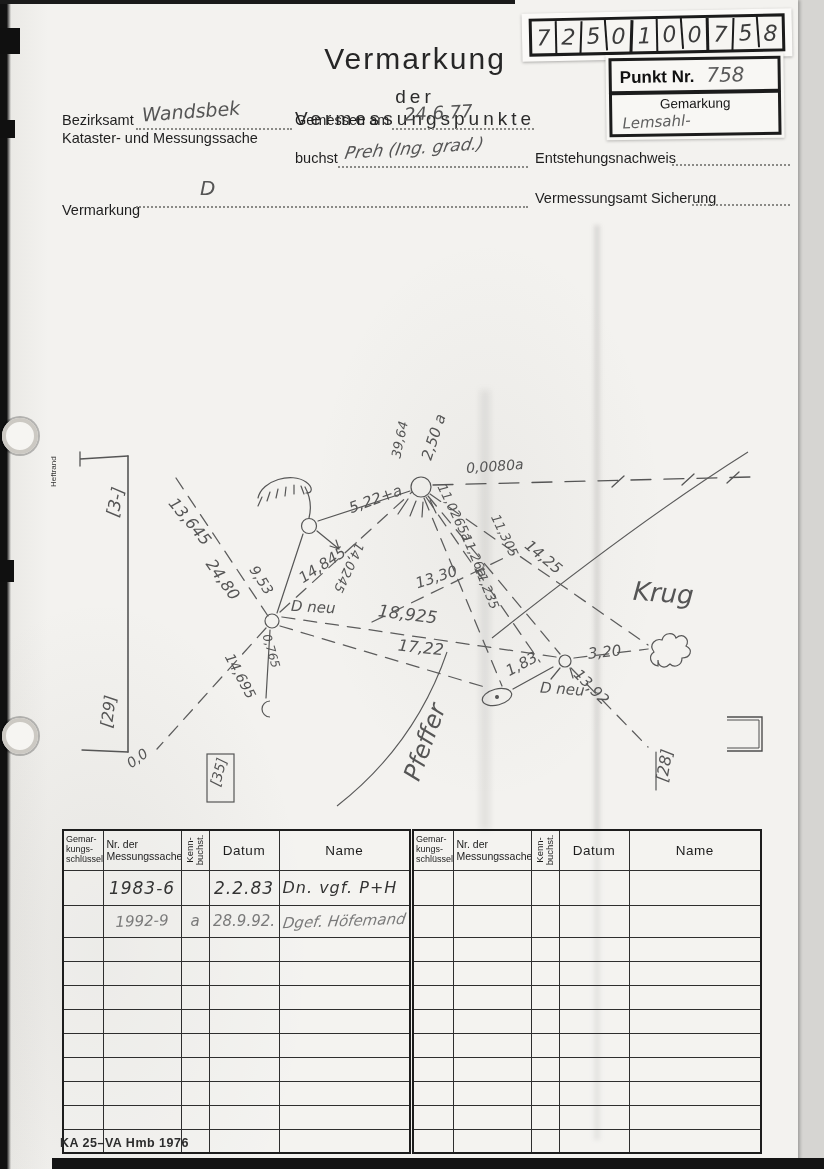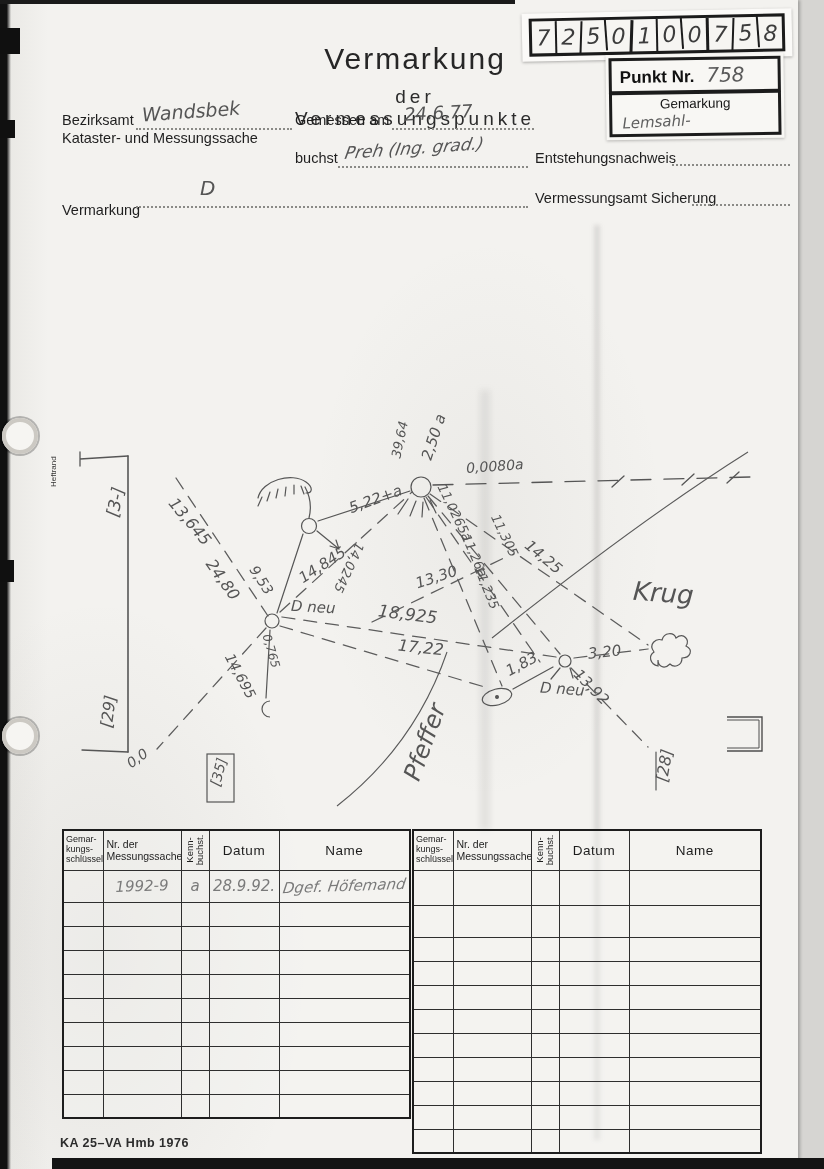--- a/index.html
+++ b/index.html
@@ -249,20 +249,27 @@
     </th>
     <th class="h-kenn">
       <div class="rot">
             <span style="display:block">Kenn-</span>
             <span style="display:block">buchst.</span>
           </div>
     </th>
     <th class="h-dat">Datum</th>
     <th class="h-name">Name</th>
   </tr>
+  <tr style="height:35px">
+    <td class="c"></td>
+    <td class="c hw r0">1983-6</td>
+    <td class="c hw r0"></td>
+    <td class="c hw r0">2.2.83</td>
+    <td class="hw r0" style="font-size:16px">Dn. vgf. P+H</td>
+  </tr>
   <tr style="height:32px">
     <td class="c"></td>
     <td class="c hw r1" style="transform:rotate(-2deg)">1992-9</td>
     <td class="c hw r1">a</td>
     <td class="c hw r1">28.9.92.</td>
     <td class="hw r1"><span class="sig">Dgef. Höfemand</span></td>
   </tr>
   <tr style="height:24px">
         <td></td>
         <td></td>

